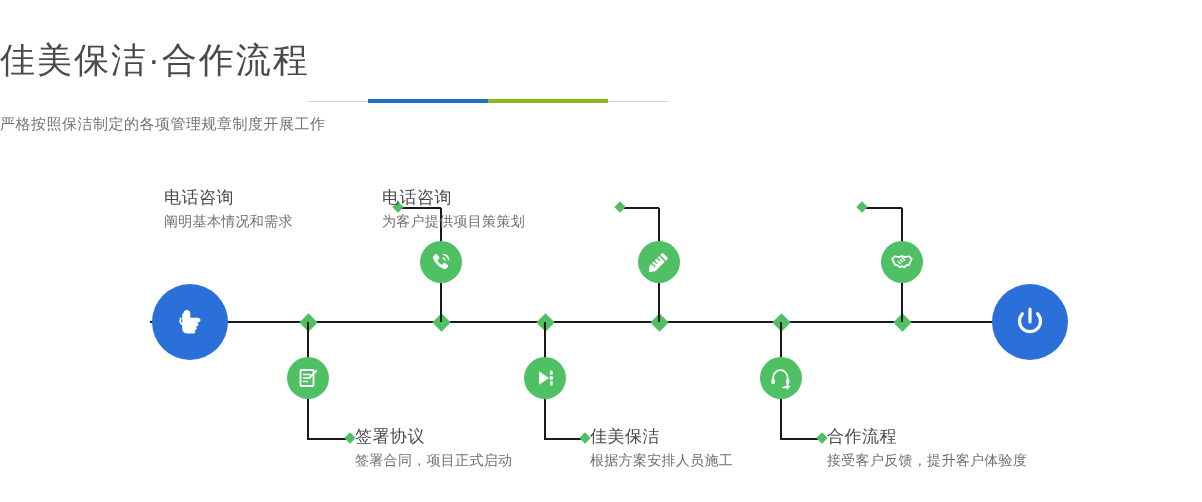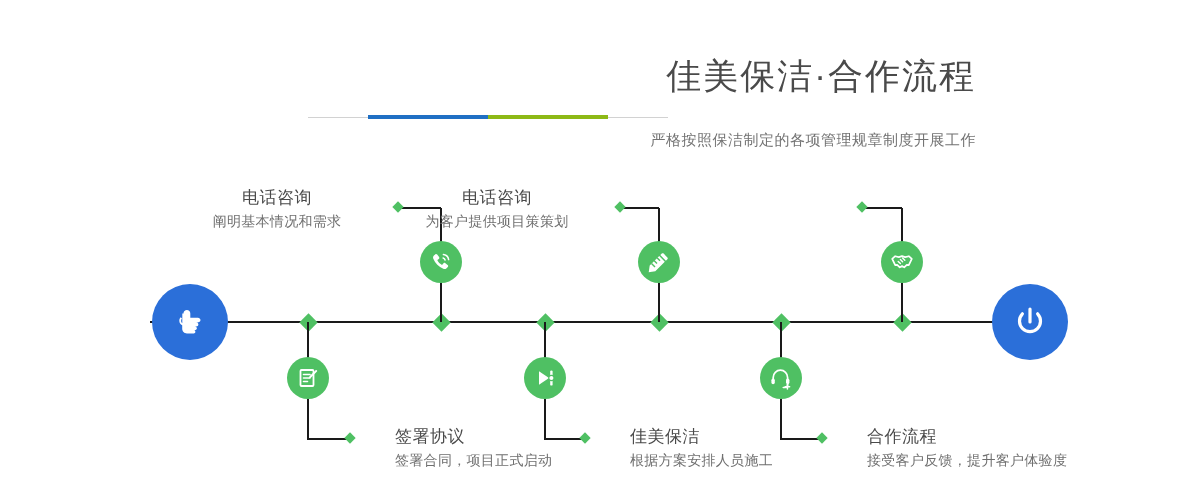--- a/index.html
+++ b/index.html
@@ -4,21 +4,21 @@
 <style>
   html,body{margin:0;padding:0;}
   body{
     width:1202px;height:502px;background:#ffffff;
     font-family:"Liberation Sans","DejaVu Sans",sans-serif;
     overflow:hidden;position:relative;
   }
   .stage{position:absolute;inset:0;width:1202px;height:502px;}
 
   
-  .header{position:absolute;left:0;top:16px;width:976px;text-align:right;}
+  .header{position:absolute;left:0;top:0;width:976px;text-align:left;}
   .title{
     font-size:35px;color:#4a4a4a;letter-spacing:2px;
     line-height:1;margin:0;padding-top:42px;font-weight:400;
   }
   .divider{
     position:relative;width:360px;height:4px;margin:22px auto 0;
   }
   .divider .rule{
     position:absolute;left:0;top:1.5px;width:360px;height:1px;background:#d2d2d2;
   }
@@ -63,22 +63,22 @@
   .hline{position:absolute;height:2px;background:#1a1a1a;}
 
   
   .lbl{position:absolute;white-space:nowrap;}
   .lbl .t{
     font-size:17px;color:#4a4a4a;line-height:20px;letter-spacing:.5px;
   }
   .lbl .s{
     font-size:14px;color:#6f6f6f;line-height:20px;margin-top:3px;letter-spacing:.3px;
   }
-  .lbl.r{text-align:center;}
-  .lbl.l{text-align:left;margin-left:40px;}
+  .lbl.r{text-align:left;}
+  .lbl.l{text-align:left;}
 </style>
 </head>
 <body>
 
 <div class="stage">
 
   <div class="header">
     <div class="title">佳美保洁·合作流程</div>
     <div class="divider">
       <div class="rule"></div>

